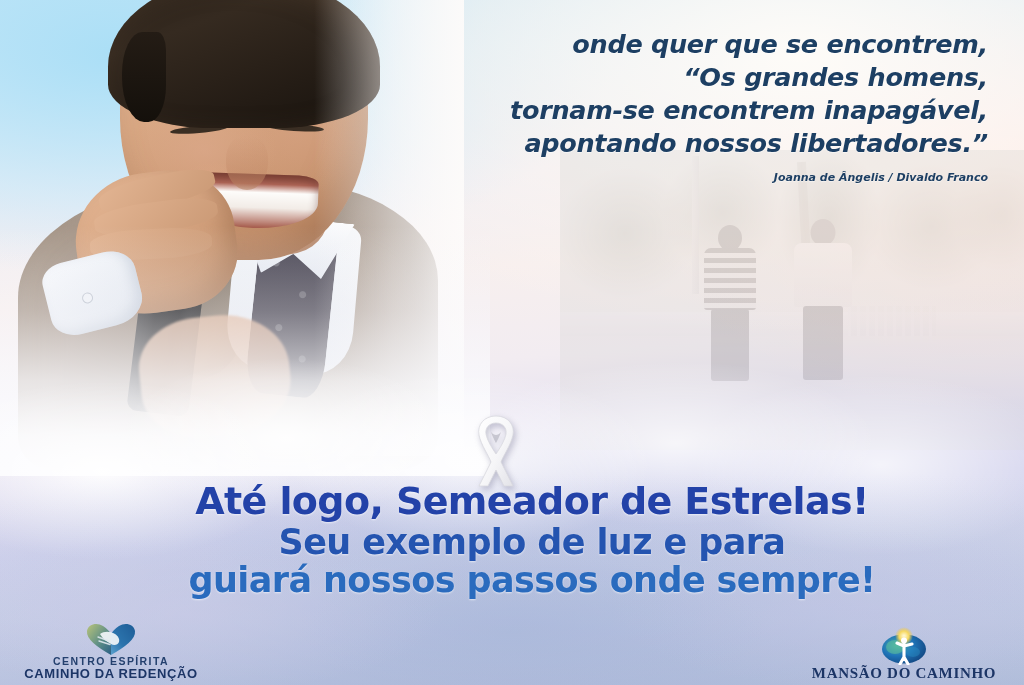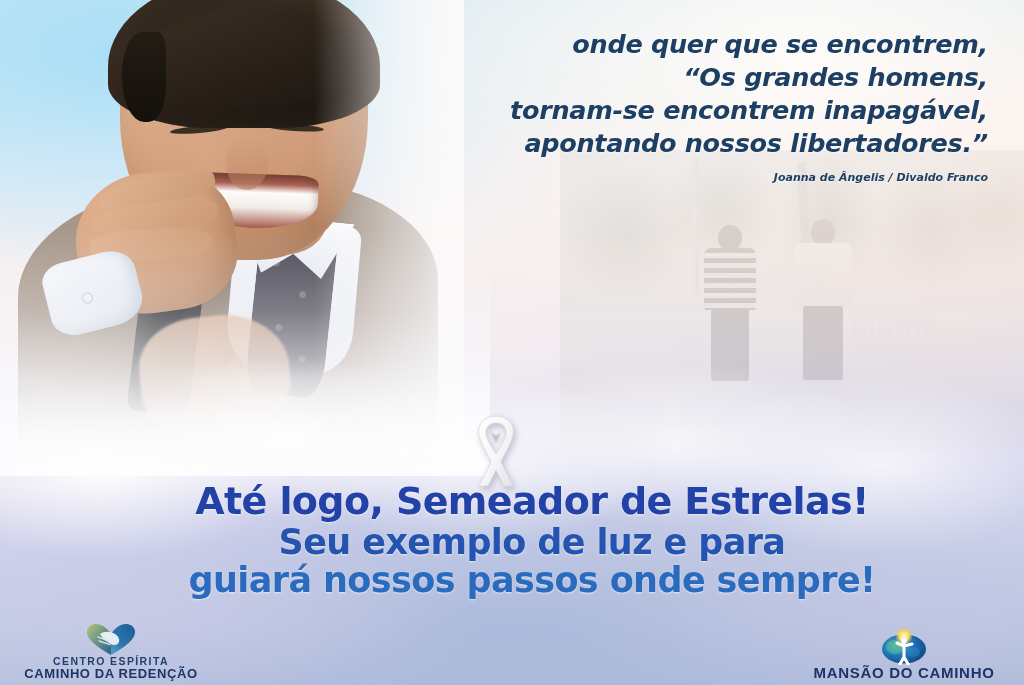--- a/index.html
+++ b/index.html
@@ -336,21 +336,21 @@
   .logo-text { text-align:center; line-height:1.08; }
   .logo-t1 {
     font-family:"Liberation Sans", sans-serif;
     font-weight:bold; font-size:10.5px; letter-spacing:1.4px; color:#24406e;
   }
   .logo-t2 {
     font-family:"Liberation Sans", sans-serif;
     font-weight:bold; font-size:13px; letter-spacing:0.6px; color:#1c3566;
   }
   .logo-t-single {
-    font-family:Liberation Sans, sans-serif;
+    font-family:Liberation Serif, serif;
     font-weight:bold; font-size:15px; letter-spacing:0.7px; color:#1c3566;
   }
 </style>
 </head>
 <body>
 
 <div id="poster">
 
   <div class="bgphoto">
     <div class="bgp-sky"></div>

